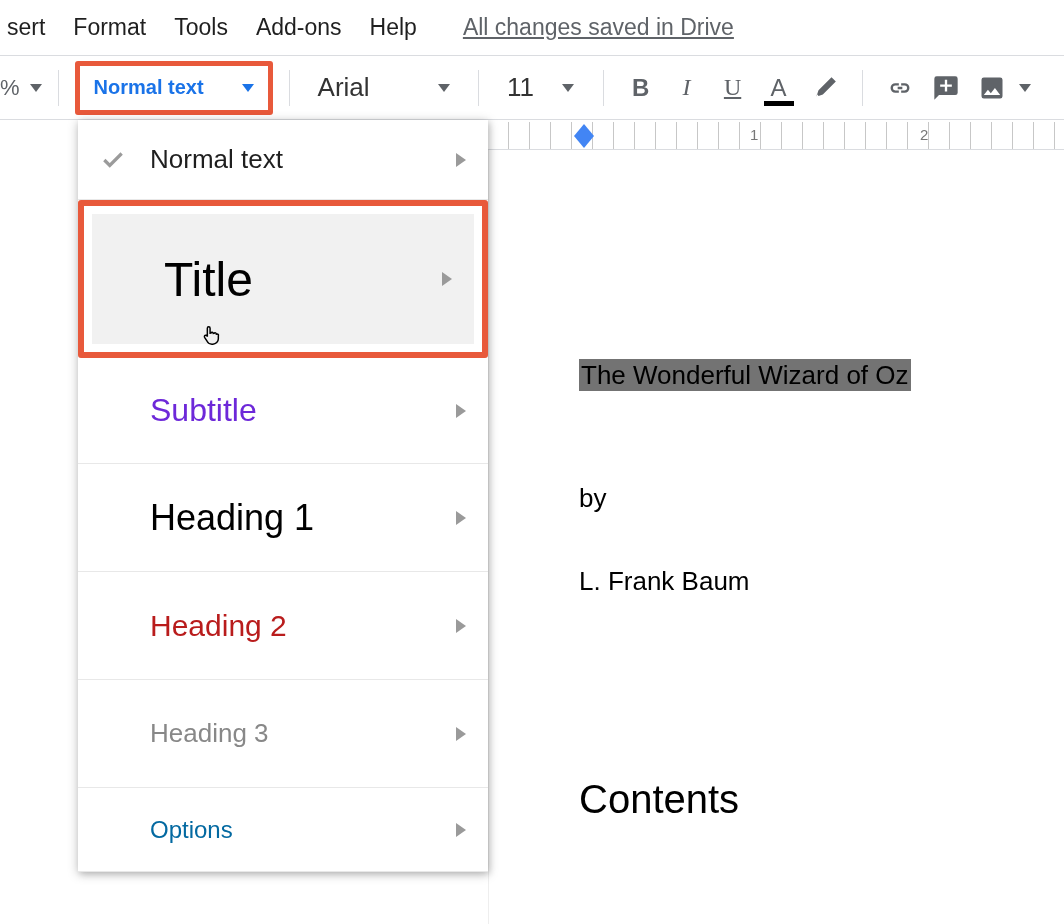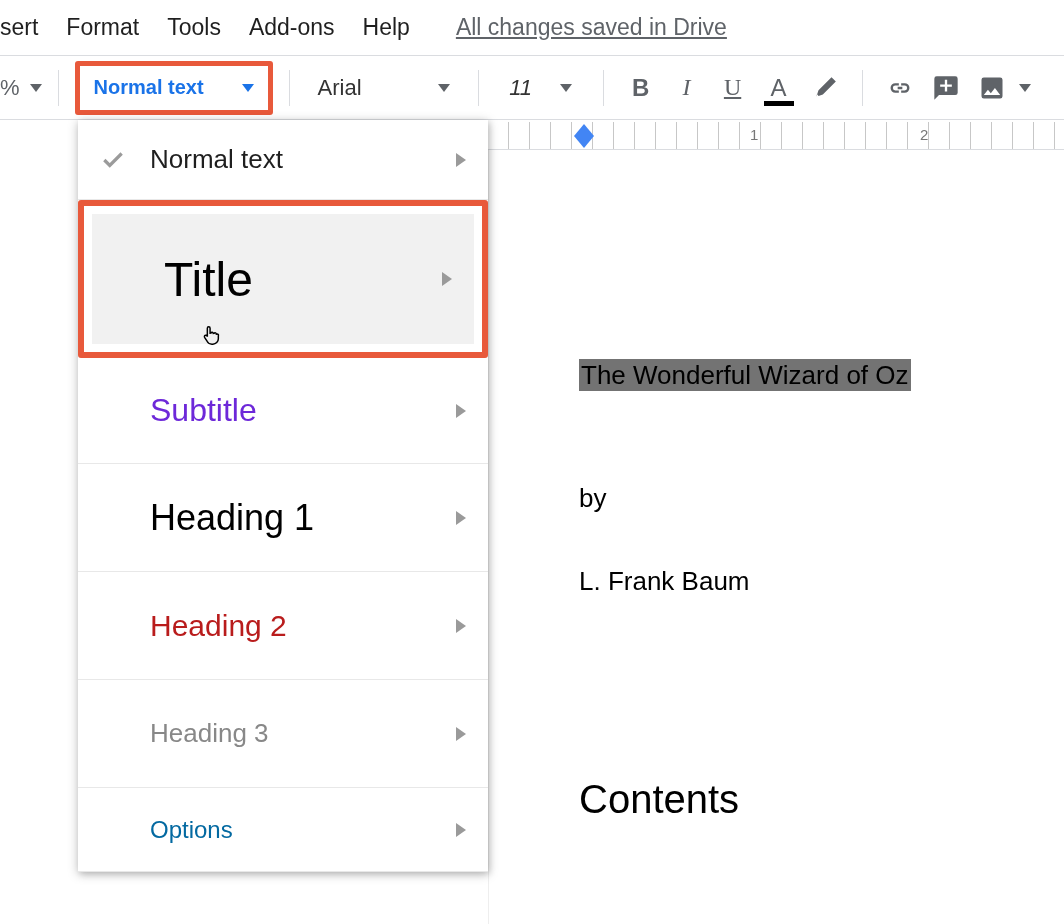--- a/index.html
+++ b/index.html
@@ -10,21 +10,21 @@
     height: 924px;
     overflow: hidden;
     position: relative;
   }
 
   
   .menubar {
     display: flex;
     align-items: center;
     height: 56px;
-    padding-left: 0;
+    padding-left: 7px;
     gap: 28px;
     font-size: 23px;
     color: #1f1f1f;
     border-bottom: 1px solid #dadce0;
   }
   .menubar .menu-item { cursor: default; }
   .menubar .save-status {
     color: #5f6368;
     text-decoration: underline;
     font-size: 23px;
@@ -74,24 +74,24 @@
     border-top-color: #1a73e8;
   }
   .highlight-box {
     border: 5px solid #e8593b;
     border-radius: 3px;
     padding:0;
   }
 
   .font-box, .size-box {
     display:flex;align-items:center;justify-content:space-between;
-    padding:0 12px;height:44px;font-size:22px;color:#333;
+    padding:0 12px;height:44px;font-size:26px;color:#333;
   }
   .font-box { width: 156px; }
-  .size-box { width: 92px; justify-content:center; gap:28px;font-style:italic;}
+  .size-box { width: 92px; justify-content:center; gap:28px;}
   .size-box .val { color:#333; }
 
   .fmt-btn {
     width:42px;height:44px;display:flex;align-items:center;justify-content:center;
     font-size:24px;color:#5f6368;cursor:pointer;font-family:Georgia,serif;
   }
   .fmt-bold{font-weight:bold;font-family:Arial;}
   .fmt-italic{font-style:italic;}
   .fmt-underline{text-decoration:underline;}
   .color-a { position:relative;font-family:Arial;font-weight:400;}

